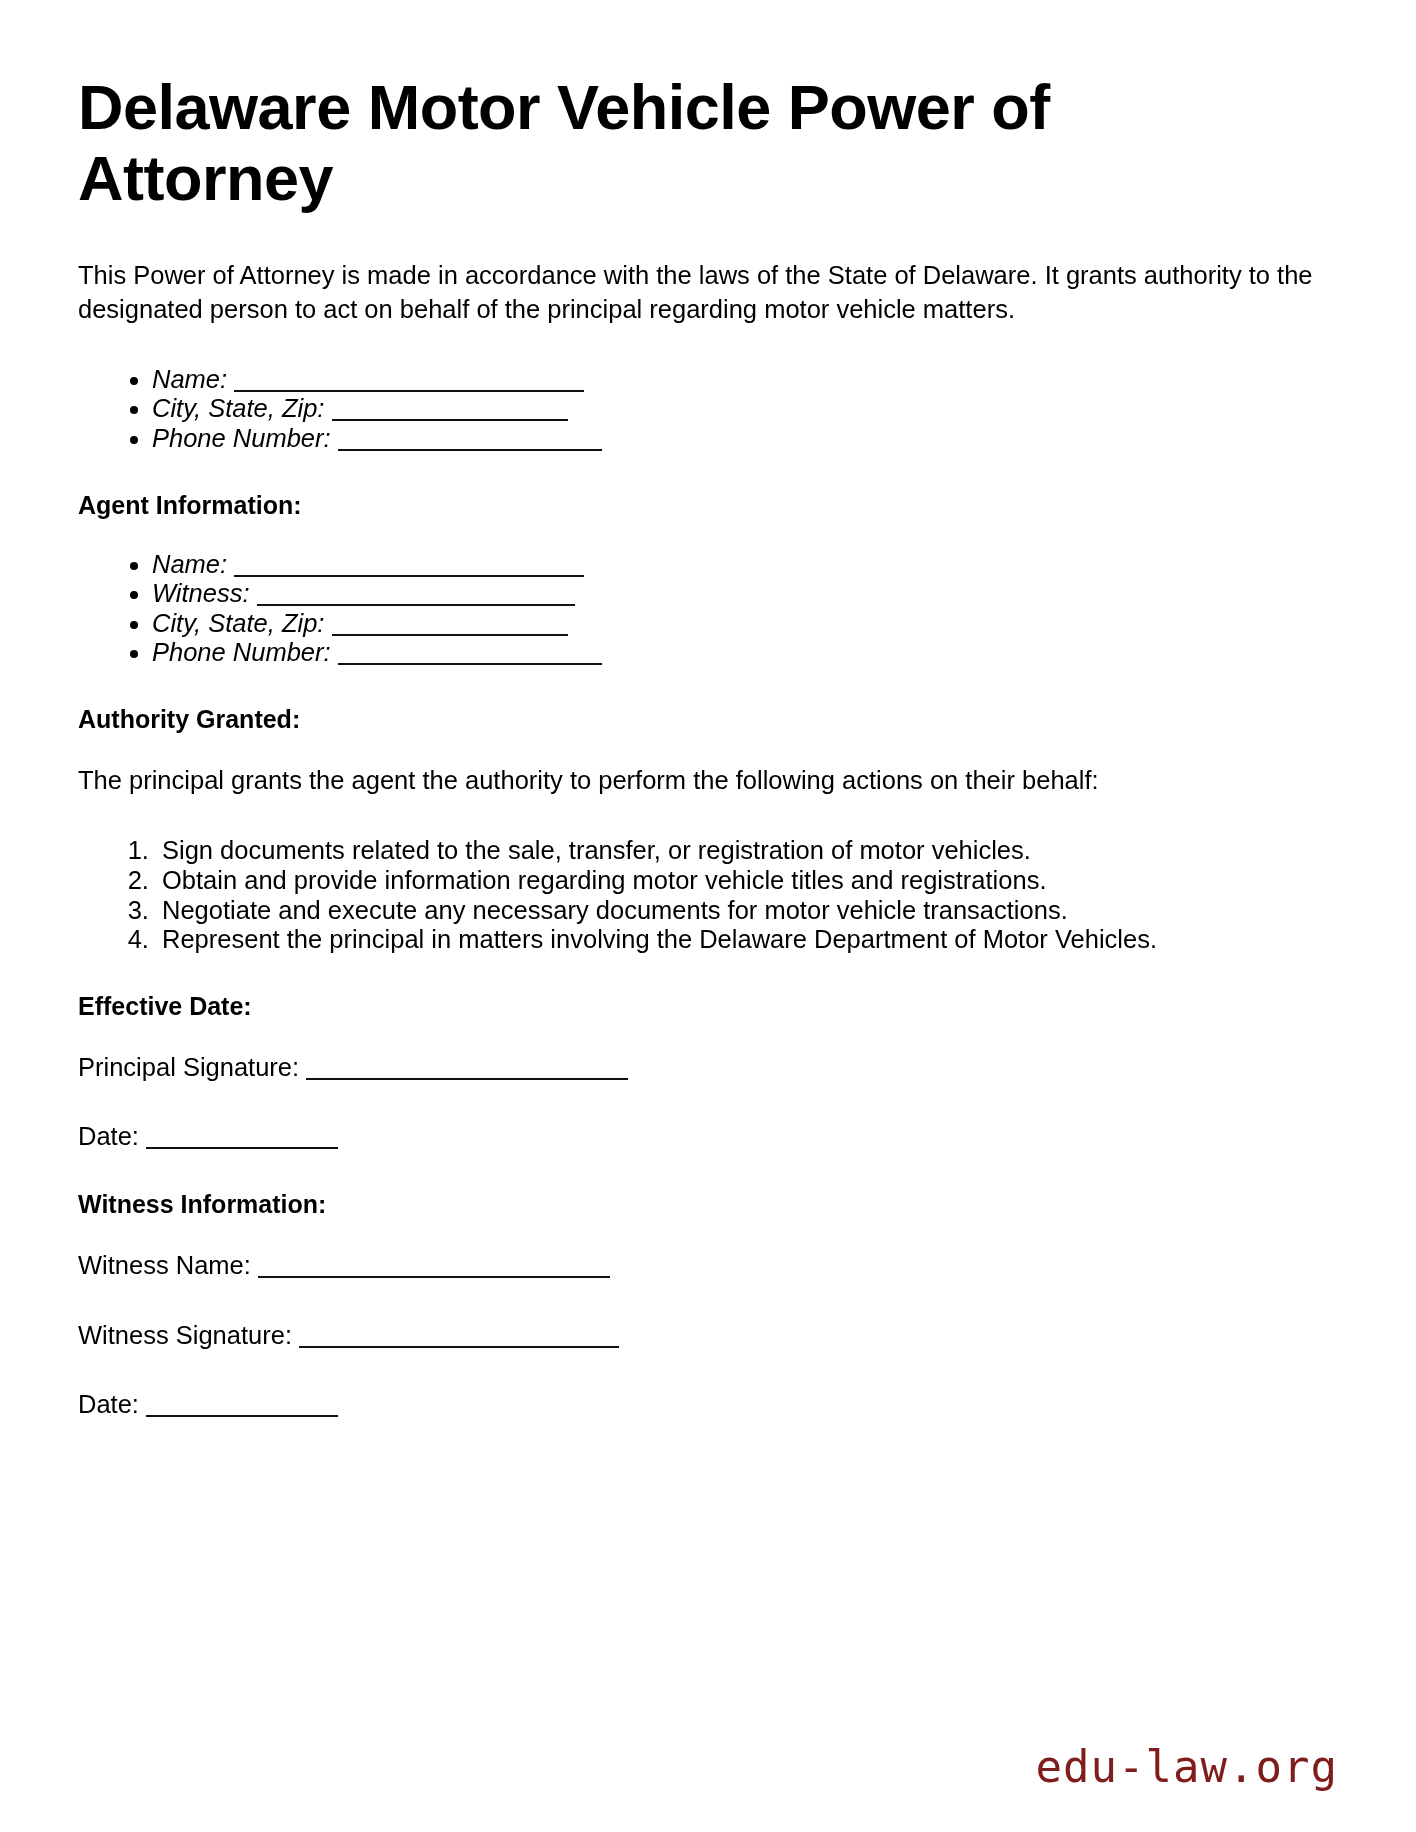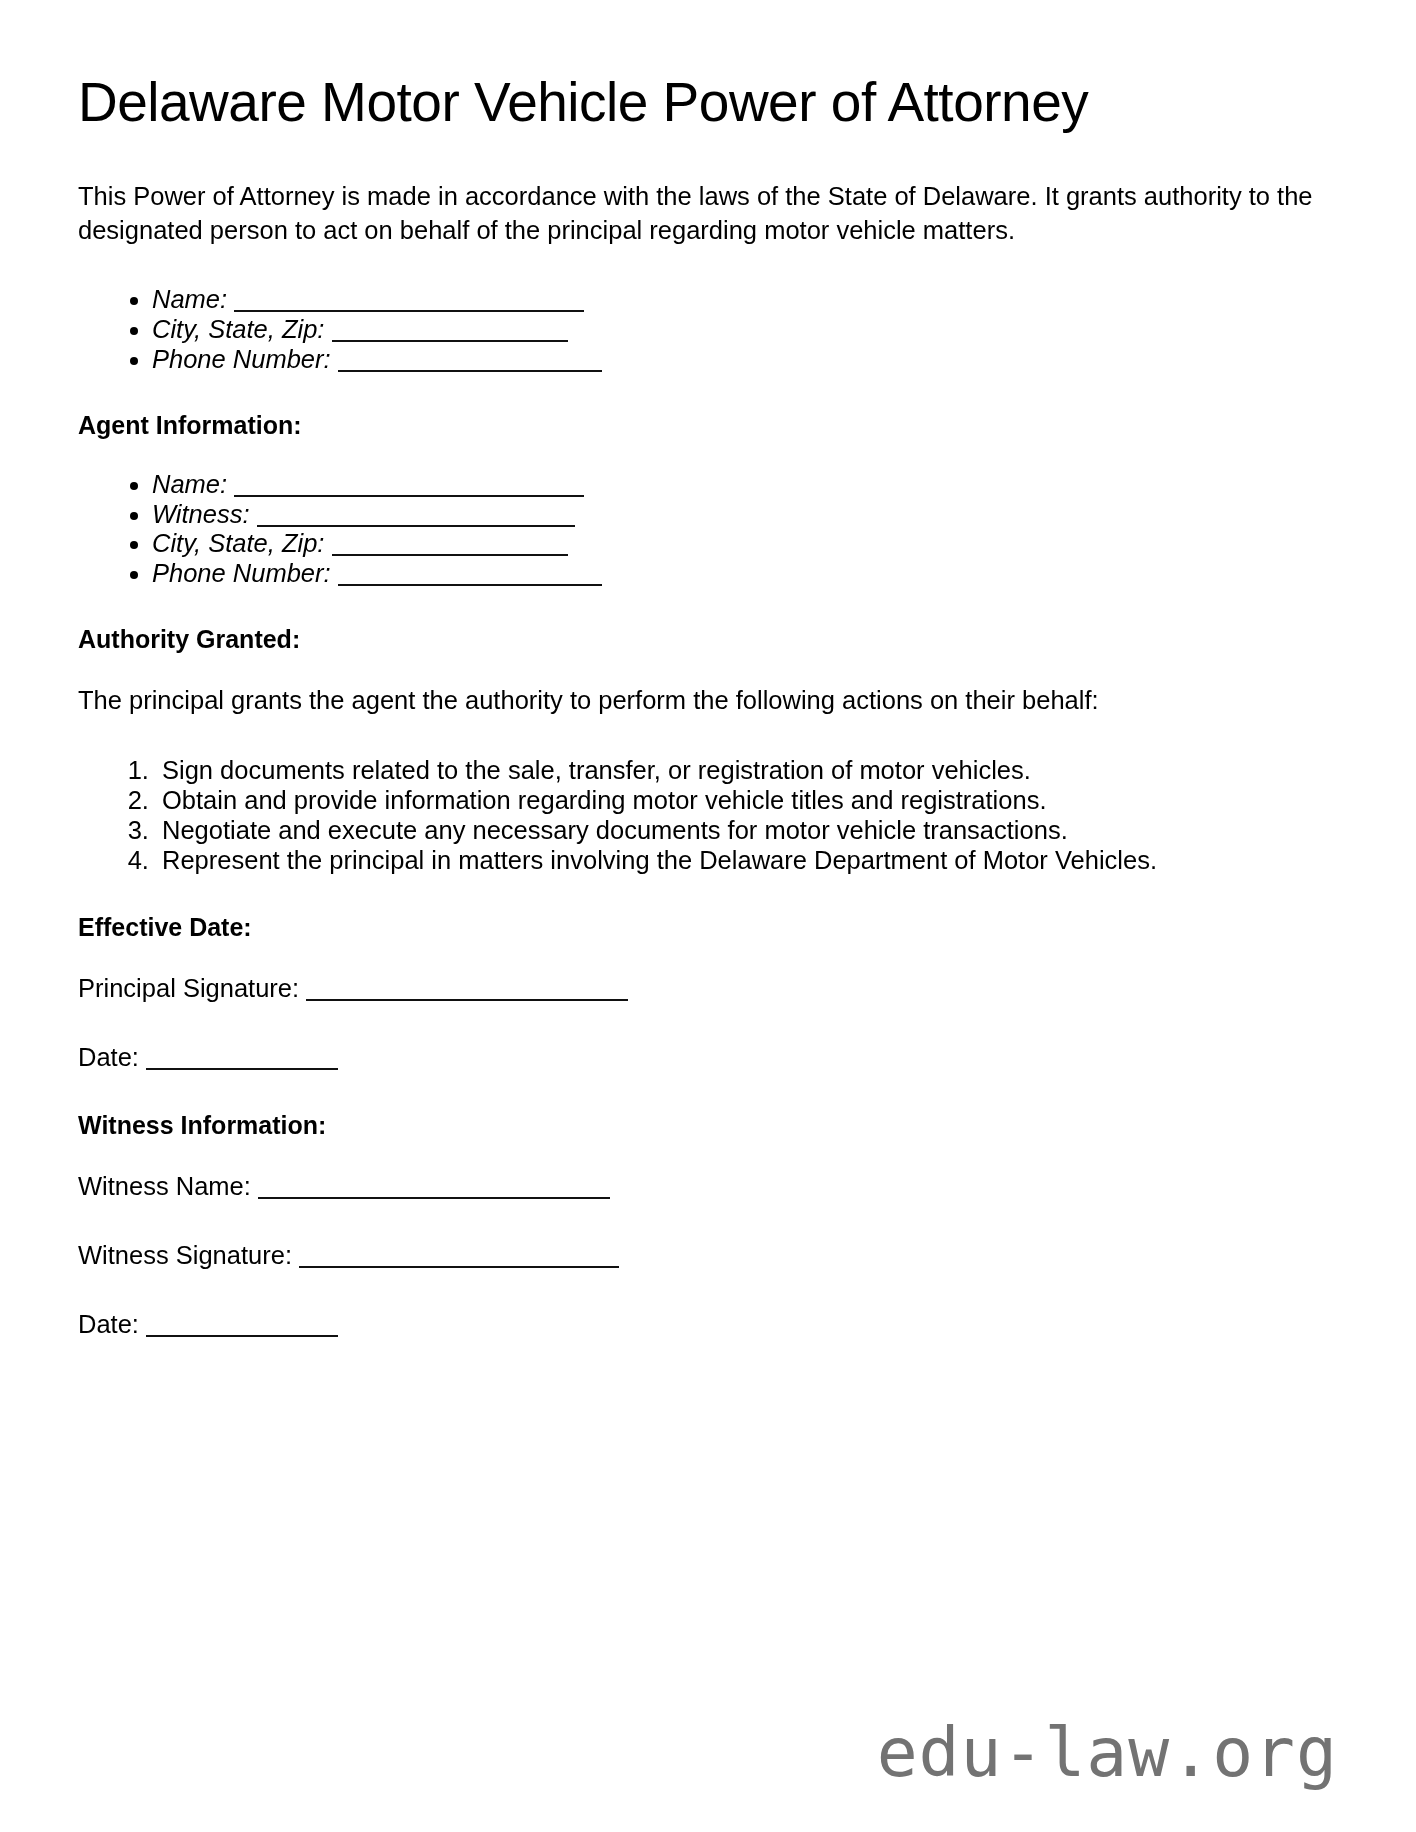--- a/index.html
+++ b/index.html
@@ -18,22 +18,22 @@
   .page {
     position: absolute;
     left: 0; top: 0;
     width: 1416px;
     height: 1832px;
     background: #ffffff;
     box-sizing: border-box;
     padding: 72px 86px 0 78px;
   }
   .doc-title {
-    font-size: 55px;
-    font-weight: normal;
+    font-size: 63px;
+    font-weight: bold;
     line-height: 1.12;
     letter-spacing: -0.5px;
     margin: 0 0 46px 0;
     max-width: 1080px;
   }
   p.body-text {
     font-size: 25.5px;
     line-height: 1.33;
     margin: 0 1px 38px 0;
     max-width: 1256px;
@@ -78,23 +78,23 @@
   .line-row {
     font-size: 25.5px;
     line-height: 1.3;
     margin: 0 0 36px 0;
   }
   .watermark {
     position: absolute;
     right: 78px;
     bottom: 40px;
     font-family: "DejaVu Sans Mono", monospace;
-    font-size: 68px;
+    font-size: 44px;
     letter-spacing: 1px;
-    color: #737373;
+    color: #7f1d1d;
     white-space: nowrap;
   }
 </style>
 </head>
 <body>
 
 <div class="page">
 
   <h1 class="doc-title">Delaware Motor Vehicle Power of Attorney</h1>
 

